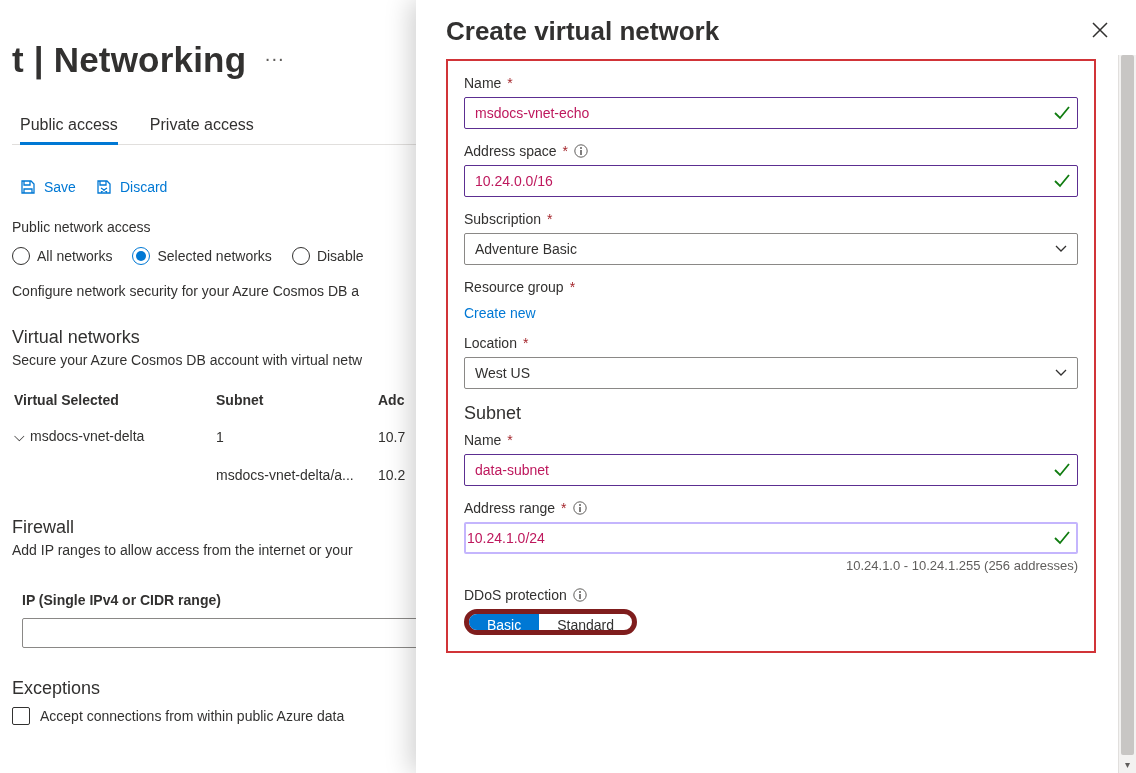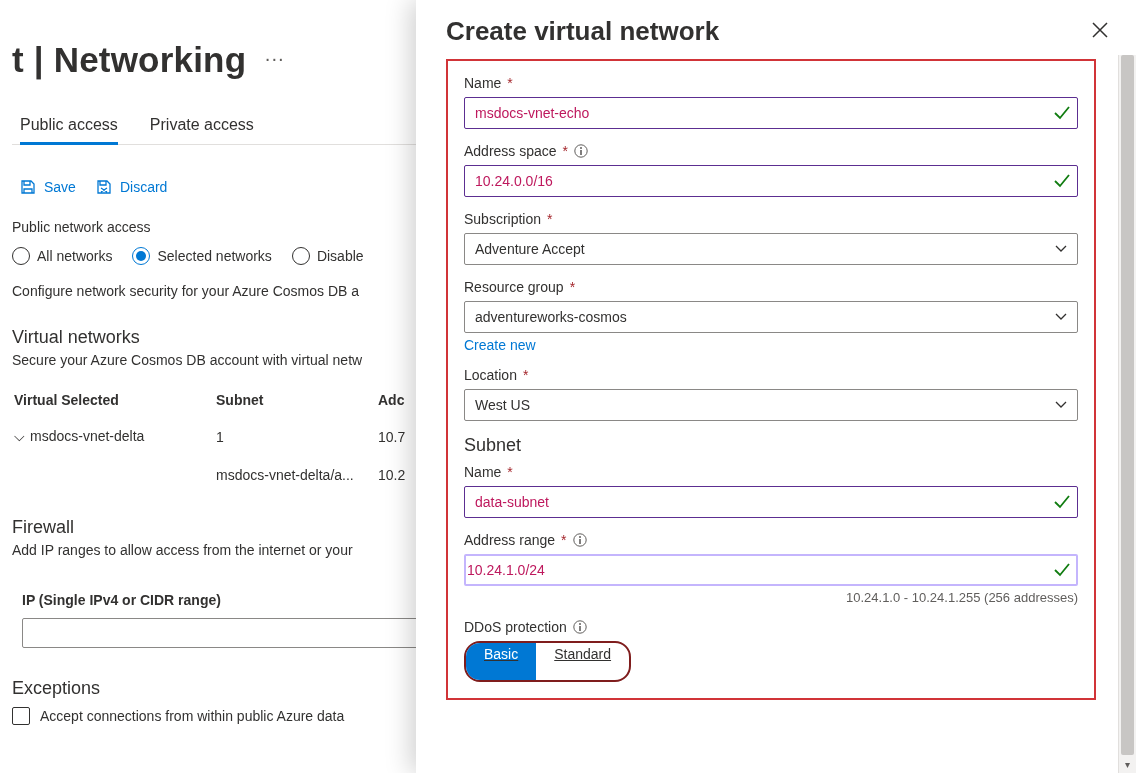--- a/index.html
+++ b/index.html
@@ -67,21 +67,21 @@
   .text-input { width:100%; height:32px; border:1px solid #8a8886; border-radius:2px; padding:0 32px 0 10px; font-size:14px; color:#be185d; }
   .text-input.valid { border-color:#5c2e91; }
   .text-input.active-focus { border:2px solid #c4b5fd; padding-left:1px;}
   .input-wrap { position:relative; }
   .check-icon { position:absolute; right:8px; top:50%; transform:translateY(-50%); width:16px; height:16px; color:#107c10; }
   .helper-right { text-align:right; font-size:13px; color:#605e5c; padding-top:4px;}
   .select { width:100%; height:32px; border:1px solid #8a8886; border-radius:2px; padding:0 10px; display:flex; align-items:center; justify-content:space-between; }
   .chev-down { width:12px; height:12px; }
   .link { color:#0078d4; }
   .subsection-heading { font-size:18px; margin-top:6px; margin-bottom:8px; }
-  .pill-toggle { display:inline-flex; border:2px solid #7f1d1d; border-radius:16px; overflow:hidden; height:41px;text-decoration:underline; }
+  .pill-toggle { display:inline-flex; border:5px solid #7f1d1d; border-radius:16px; overflow:hidden; height:26px; }
   .pill-opt { padding:3px 18px 0 18px; font-size:14px; }
   .pill-opt.selected { background:#0078d4; color:#fff; }
 </style>
 </head>
 <body>
 
 <svg width="0" height="0" style="position:absolute">
   <defs>
     <g id="i-save">
         <path fill="none" stroke="#0078d4" stroke-width="1.3" d="M2 2h9l3 3v9H2z M4 2v4h6V2 M4 14v-4h8v4"></path>
@@ -228,37 +228,31 @@
               </svg>
           </div>
         </div>
 
         <div class="field">
           <div class="field-label">
             <span>Subscription</span>
             <span class="req">*</span>
           </div>
           <div class="select">
-            <span>Adventure Accept</span>
+            <span>Adventure Basic</span>
             <svg class="chev-down">
                 <use href="#i-chev"></use>
               </svg>
           </div>
         </div>
 
         <div class="field">
           <div class="field-label">
             <span>Resource group</span>
             <span class="req">*</span>
-          </div>
-          <div class="select">
-            <span>adventureworks-cosmos</span>
-            <svg class="chev-down">
-                <use href="#i-chev"></use>
-              </svg>
           </div>
           <div style="padding-top:4px;">
             <span class="link">Create new</span>
           </div>
         </div>
 
         <div class="field">
           <div class="field-label">
             <span>Location</span>
             <span class="req">*</span>

